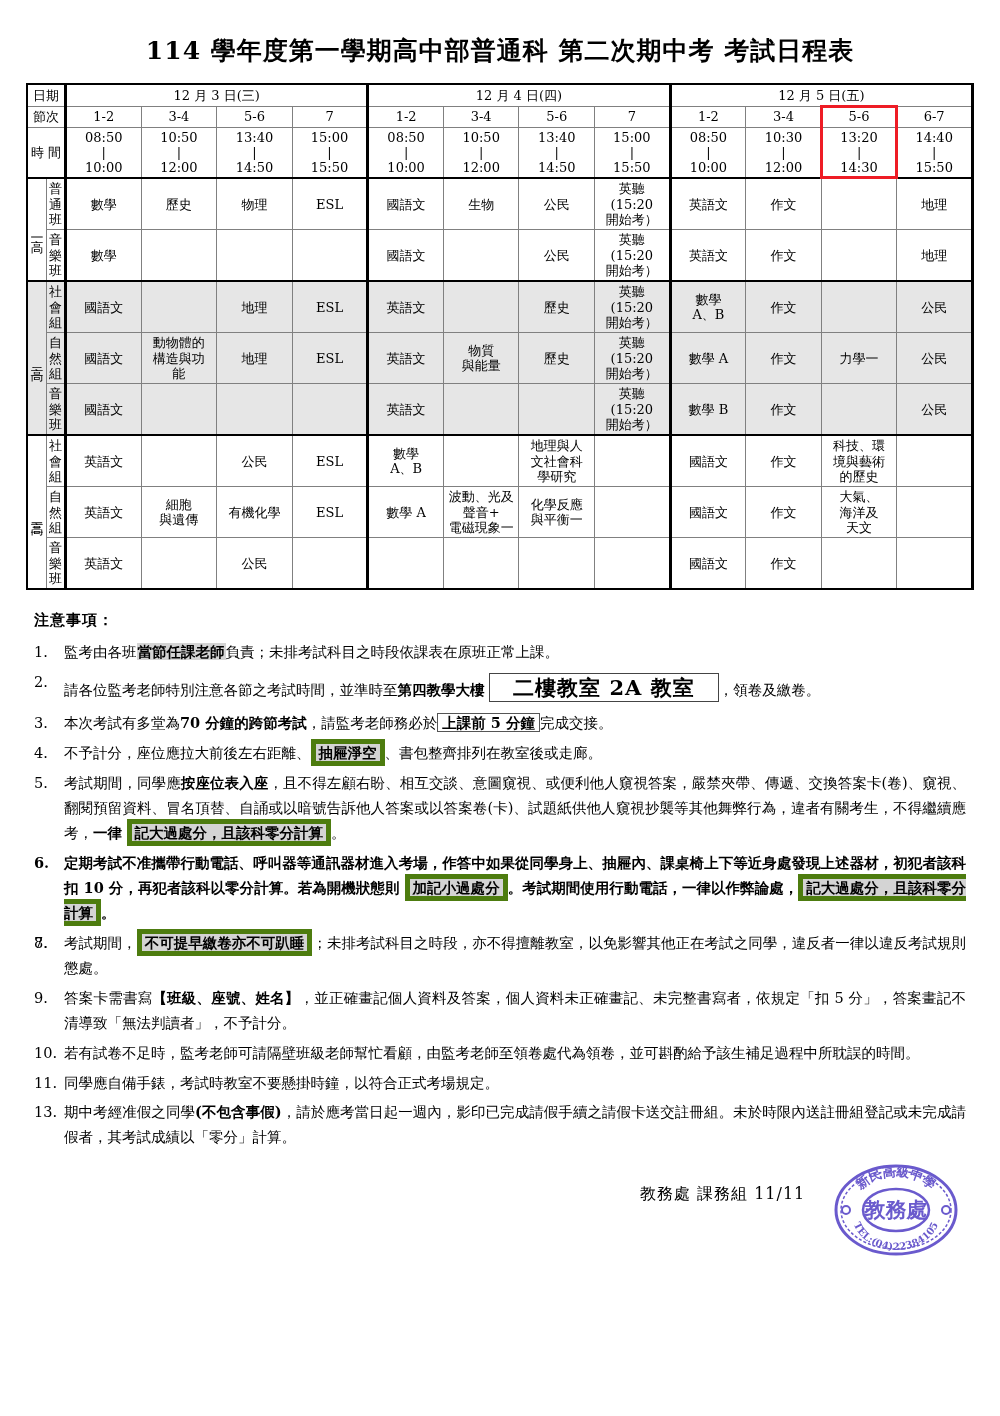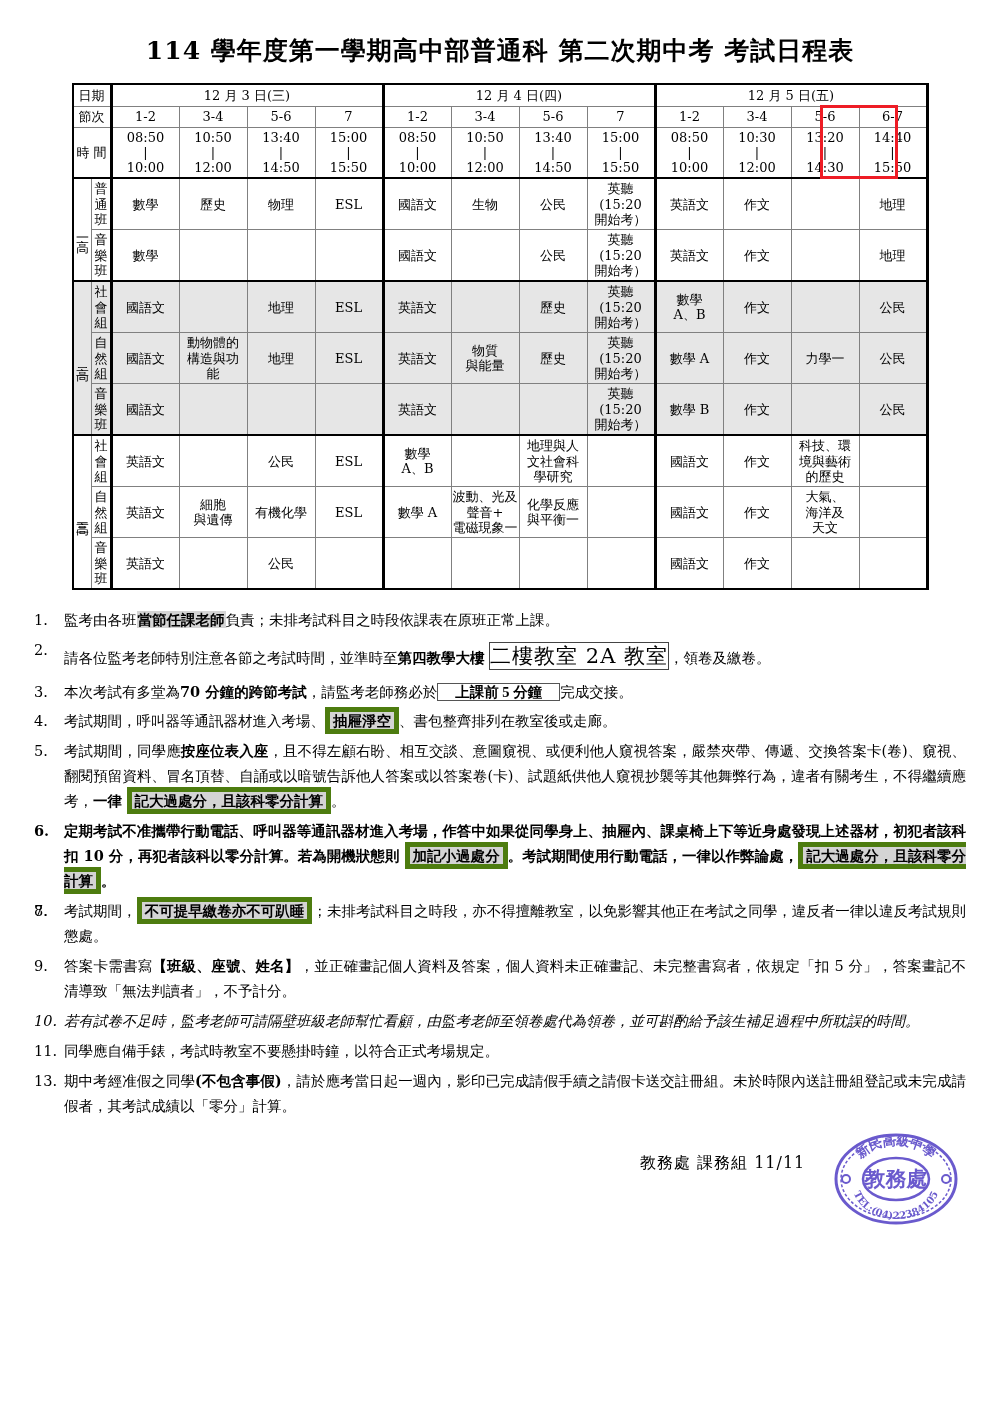--- a/index.html
+++ b/index.html
@@ -31,21 +31,21 @@
     font-weight: bold;
     letter-spacing: 1px;
     padding-top: 34px;
     padding-bottom: 16px;
     white-space: nowrap;
   }
 
   
   table.schedule {
     border-collapse: collapse;
-    width: 857px;
+    width: 948px;
     margin: 0 auto;
     table-layout: fixed;
   }
   table.schedule td,
   table.schedule th {
     border: 1px solid #808080;
     font-weight: normal;
     font-size: 13px;
     line-height: 1.18;
     text-align: center;
@@ -131,28 +131,27 @@
     padding: 0 1px;
   }
   .hl-box {
     background: #d4d4d4;
     border: 5px solid #4d7c0f;
     padding: 0 3px;
     margin-top: 12px;
   }
   .box-plain {
     border: 1px solid #555;
-    padding: 0 17px;
-    font-family: Liberation Serif, serif;
+    padding: 0 4px;
   }
   .big-room {
     font-size: 21px;
-    font-weight: normal;
+    font-weight: bold;
     border: 1px solid #444;
-    padding: 1px 0;
+    padding: 1px 23px;
     letter-spacing: 1px;
   }
 
   
   .footer {
     margin-top: 12px;
     position: relative;
     height: 120px;
   }
   .footer-sign {
@@ -340,31 +339,32 @@
             <td class="sub-col bd-b-thick">作文</td>
             <td class="sub-col bd-b-thick"></td>
             <td class="sub-col bd-r-thick bd-b-thick"></td>
           </tr>
         </tbody>
     </table>
     <div class="red-box" id="red-highlight" style="left: 794.281px; top: 22px; width: 77.5781px; height: 74.4844px; border-color: rgb(238, 28, 37);"></div>
   </div>
 
   <div class="notes">
+    <div class="notes-title">注意事項：</div>
     <ol class="note-list" id="note-list" style="counter-reset: none;">
         <li style="counter-increment: none;"><span style="position: absolute; left: 0px; top: 0px; width: 26px;">1.</span><span>監考由各班</span><span class="hl b">當節任課老師</span><span>負責；未排考試科目之時段依課表在原班正常上課。</span></li>
         <li style="counter-increment: none;"><span style="position: absolute; left: 0px; top: 0px; width: 26px;">2.</span><span>請各位監考老師特別注意各節之考試時間，並準時至</span><span class="b">第四教學大樓</span><span> </span><span class="big-room">二樓教室 2A 教室</span><span>，領卷及繳卷。</span></li>
         <li style="counter-increment: none;"><span style="position: absolute; left: 0px; top: 0px; width: 26px;">3.</span><span>本次考試有多堂為</span><span class="b">70 分鐘的跨節考試</span><span>，請監考老師務必於</span><span class="box-plain b">上課前 5 分鐘</span><span>完成交接。</span></li>
-        <li style="counter-increment: none;"><span style="position: absolute; left: 0px; top: 0px; width: 26px;">4.</span><span>考試期間，呼叫器等通訊器材進入考場、</span><span class="hl-box b">抽屜淨空</span><span>、書包整齊排列在教室後或走廊。</span></li>
+        <li style="counter-increment: none;"><span style="position: absolute; left: 0px; top: 0px; width: 26px;">4.</span><span>不予計分，座位應拉大前後左右距離、</span><span class="hl-box b">抽屜淨空</span><span>、書包整齊排列在教室後或走廊。</span></li>
         <li style="counter-increment: none;"><span style="position: absolute; left: 0px; top: 0px; width: 26px;">5.</span><span>考試期間，同學應</span><span class="b">按座位表入座</span><span>，且不得左顧右盼、相互交談、意圖窺視、或便利他人窺視答案，嚴禁夾帶、傳遞、交換答案卡(卷)、窺視、翻閱預留資料、冒名頂替、自誦或以暗號告訴他人答案或以答案卷(卡)、試題紙供他人窺視抄襲等其他舞弊行為，違者有關考生，不得繼續應考，</span><span class="b">一律</span><span> </span><span class="hl-box b">記大過處分，且該科零分計算</span><span>。</span></li>
         <li class="bold-item" style="counter-increment: none;"><span style="position: absolute; left: 0px; top: 0px; width: 26px;">6.</span><span>定期考試不准攜帶行動電話、呼叫器等通訊器材進入考場，作答中如果從同學身上、抽屜內、課桌椅上下等近身處發現上述器材，初犯者該科扣 10 分，再犯者該科以零分計算。若為開機狀態則</span><span> </span><span class="hl-box b">加記小過處分</span><span>。考試期間使用行動電話，一律以作弊論處，</span><span class="hl-box b">記大過處分，且該科零分計算</span><span>。</span></li>
         <li style="counter-increment: none;"><span style="position: absolute; left: 0px; top: 0px; width: 26px;">7.</span></li>
         <li style="counter-increment: none;"><span style="position: absolute; left: 0px; top: 0px; width: 26px;">8.</span><span>考試期間，</span><span class="hl-box b">不可提早繳卷亦不可趴睡</span><span>；未排考試科目之時段，亦不得擅離教室，以免影響其他正在考試之同學，違反者一律以違反考試規則懲處。</span></li>
         <li style="counter-increment: none;"><span style="position: absolute; left: 0px; top: 0px; width: 26px;">9.</span><span>答案卡需書寫</span><span class="b">【班級、座號、姓名】</span><span>，並正確畫記個人資料及答案，個人資料未正確畫記、未完整書寫者，依規定「扣 5 分」，答案畫記不清導致「無法判讀者」，不予計分。</span></li>
-        <li style="counter-increment: none; font-style: italic;"><span style="position: absolute; left: 0px; top: 0px; width: 26px;">10.</span><span>若有試卷不足時，監考老師可請隔壁班級老師幫忙看顧，由監考老師至領卷處代為領卷，並可斟酌給予該生補足過程中所耽誤的時間。</span></li>
+        <li style="counter-increment: none;"><span style="position: absolute; left: 0px; top: 0px; width: 26px;">10.</span><span>若有試卷不足時，監考老師可請隔壁班級老師幫忙看顧，由監考老師至領卷處代為領卷，並可斟酌給予該生補足過程中所耽誤的時間。</span></li>
         <li style="counter-increment: none;"><span style="position: absolute; left: 0px; top: 0px; width: 26px;">11.</span><span>同學應自備手錶，考試時教室不要懸掛時鐘，以符合正式考場規定。</span></li>
         <li style="counter-increment: none;"><span style="position: absolute; left: 0px; top: 0px; width: 26px;">13.</span><span>期中考經准假之同學</span><span class="b">(不包含事假)</span><span>，請於應考當日起一週內，影印已完成請假手續之請假卡送交註冊組。未於時限內送註冊組登記或未完成請假者，其考試成績以「零分」計算。</span></li>
       </ol>
   </div>
 
   <div class="footer">
     <div class="footer-sign">教務處  課務組 11/11</div>
     <div class="stamp">
       <svg viewBox="0 0 128 96" width="128" height="96" aria-hidden="true">
         <defs>

